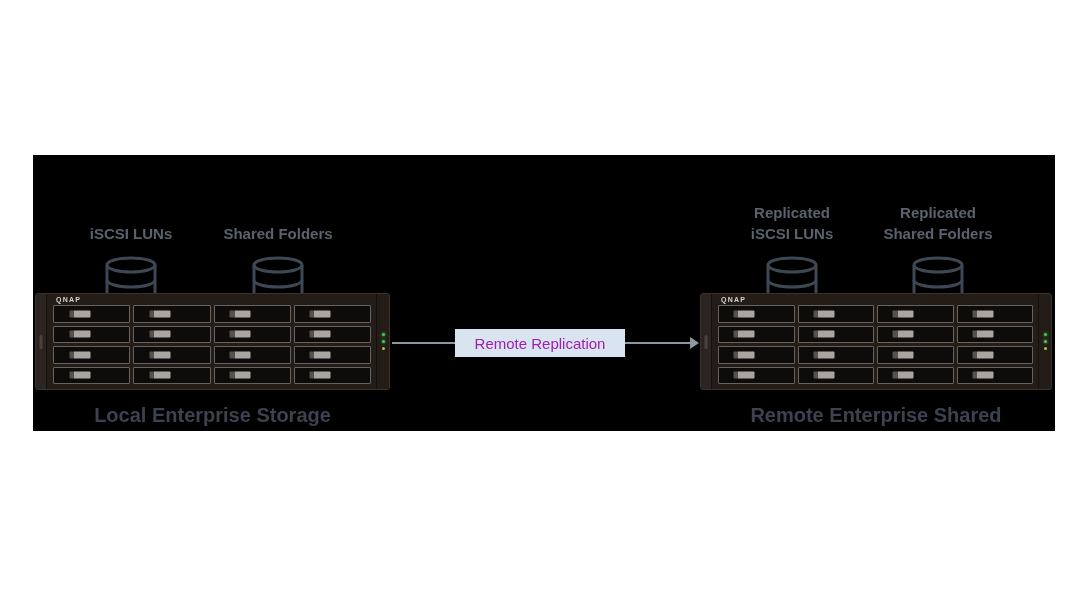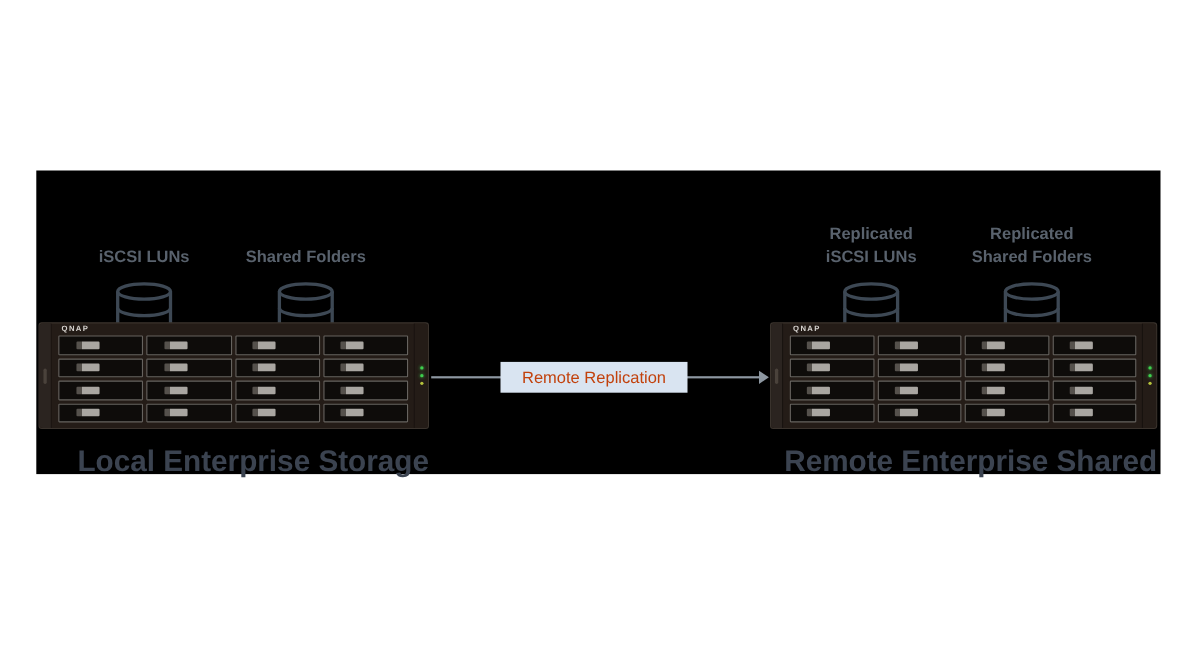--- a/index.html
+++ b/index.html
@@ -78,42 +78,42 @@
     border-radius:0 3px 3px 0;
     display:flex; flex-direction:column; align-items:center; justify-content:center;
     gap:4px;
   }
   .led { width:3px; height:3px; border-radius:50%; }
   .led.g { background:#3ecf4e; box-shadow:0 0 3px #3ecf4e; }
   .led.y { background:#b6c43c; }
 
   
   .storage-title {
-    position:absolute; top:249px; text-align:right;
-    color:#3b4350; font-size:27px; font-weight:bold;
+    position:absolute; top:249px; text-align:center;
+    color:#3b4350; font-size:20px; font-weight:bold;
   }
 
   
   .arrow-line {
     position:absolute; left:359px; top:187px;
     width:300px; height:2px; background:#8d97a1;
   }
   .arrow-head {
     position:absolute; left:657px; top:182px;
     width:0; height:0;
     border-top:6px solid transparent;
     border-bottom:6px solid transparent;
     border-left:9px solid #8d97a1;
   }
   .arrow-label {
     position:absolute; left:422px; top:174px;
     width:170px; height:28px;
     background:#d9e4f1;
     display:flex; align-items:center; justify-content:center;
-    color:#c2410c; font-size:15px;
+    color:#a21caf; font-size:15px;
   }
 </style>
 </head>
 <body>
 
 <div class="scene">
   <div class="panel">
 
     <div class="icon-block" style="left:23px">
       <div class="icon-label">iSCSI LUNs</div>

